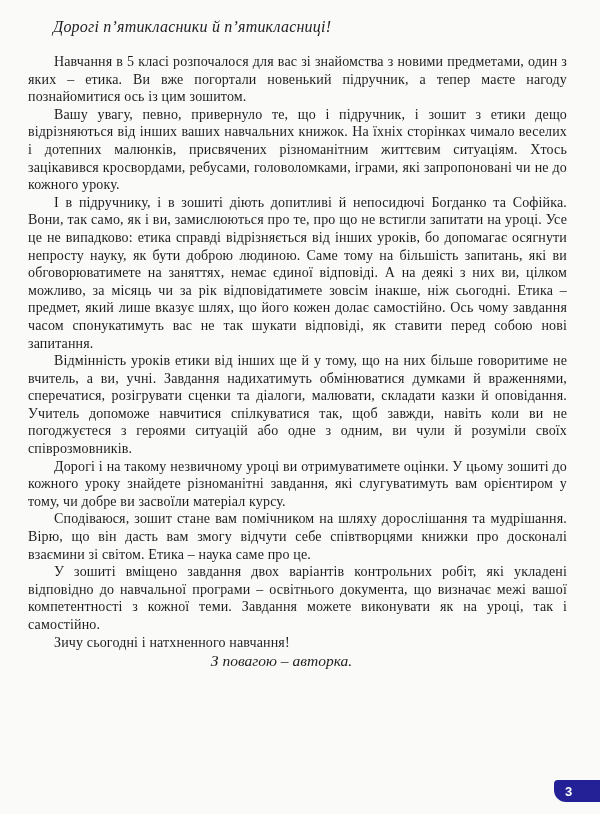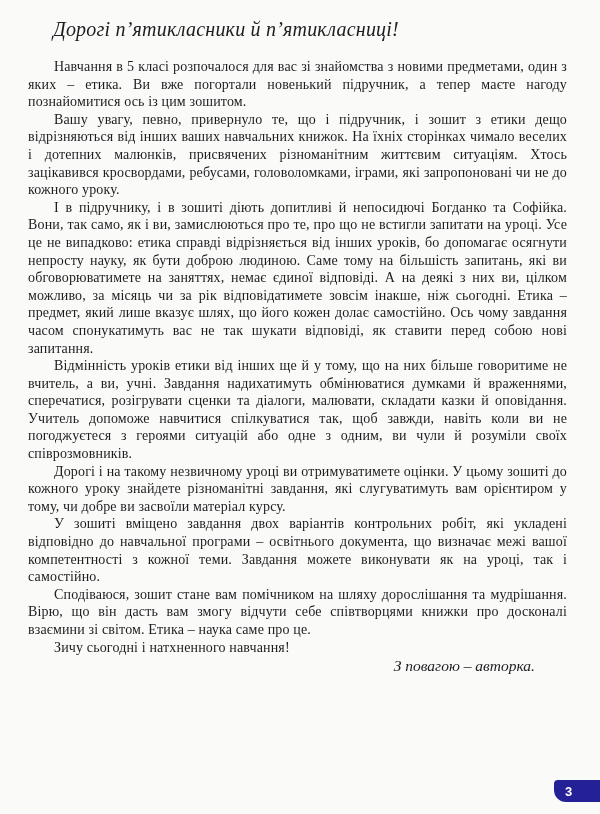--- a/index.html
+++ b/index.html
@@ -18,41 +18,41 @@
     overflow: hidden;
     box-sizing: border-box;
   }
   .text-block {
     position: absolute;
     top: 18px;
     left: 28px;
     right: 33px;
   }
   .heading {
-    font-size: 20px;
+    font-size: 16px;
     font-style: italic;
     font-weight: normal;
     letter-spacing: 0.2px;
     margin: 0 0 17px 0;
     padding-left: 25px;
   }
   .body-paragraph {
     margin: 0;
     font-size: 14px;
     line-height: 17.6px;
     letter-spacing: 0.15px;
     text-align: justify;
     text-indent: 26px;
   }
   .signature {
     margin: 1px 0 0 0;
     font-size: 15.5px;
     line-height: 17.6px;
     font-style: italic;
-    text-align: right;
+    text-align: center;
     padding-right: 32px;
   }
   .page-tab {
     position: absolute;
     right: 0;
     bottom: 12px;
     width: 46px;
     height: 22px;
     border-radius: 4px 0 0 12px;
     display: flex;
@@ -73,22 +73,22 @@
 
 <div class="page">
   <div class="text-block">
     <h1 class="heading">Дорогі п’ятикласники й п’ятикласниці!</h1>
 
     <p class="body-paragraph">Навчання в 5 класі розпочалося для вас зі знайомства з новими предметами, один з яких – етика. Ви вже погортали новенький підручник, а тепер маєте нагоду познайомитися ось із цим зошитом.</p>
     <p class="body-paragraph">Вашу увагу, певно, привернуло те, що і підручник, і зошит з етики дещо відрізняються від інших ваших навчальних книжок. На їхніх сторінках чимало веселих і дотепних малюнків, присвячених різноманітним життєвим ситуаціям. Хтось зацікавився кросвордами, ребусами, головоломками, іграми, які запропоновані чи не до кожного уроку.</p>
     <p class="body-paragraph">І в підручнику, і в зошиті діють допитливі й непосидючі Богданко та Софійка. Вони, так само, як і ви, замислюються про те, про що не встигли запитати на уроці. Усе це не випадково: етика справді відрізняється від інших уроків, бо допомагає осягнути непросту науку, як бути доброю людиною. Саме тому на більшість запитань, які ви обговорюватимете на заняттях, немає єдиної відповіді. А на деякі з них ви, цілком можливо, за місяць чи за рік відповідатимете зовсім інакше, ніж сьогодні. Етика – предмет, який лише вказує шлях, що його кожен долає самостійно. Ось чому завдання часом спонукатимуть вас не так шукати відповіді, як ставити перед собою нові запитання.</p>
     <p class="body-paragraph">Відмінність уроків етики від інших ще й у тому, що на них більше говоритиме не вчитель, а ви, учні. Завдання надихатимуть обмінюватися думками й враженнями, сперечатися, розігрувати сценки та діалоги, малювати, складати казки й оповідання. Учитель допоможе навчитися спілкуватися так, щоб завжди, навіть коли ви не погоджуєтеся з героями ситуацій або одне з одним, ви чули й розуміли своїх співрозмовників.</p>
     <p class="body-paragraph">Дорогі і на такому незвичному уроці ви отримуватимете оцінки. У цьому зошиті до кожного уроку знайдете різноманітні завдання, які слугуватимуть вам орієнтиром у тому, чи добре ви засвоїли матеріал курсу.</p>
+    <p class="body-paragraph">Сподіваюся, зошит стане вам помічником на шляху дорослішання та мудрішання. Вірю, що він дасть вам змогу відчути себе співтворцями книжки про досконалі взаємини зі світом. Етика – наука саме про це.</p>
     <p class="body-paragraph">У зошиті вміщено завдання двох варіантів контрольних робіт, які укладені відповідно до навчальної програми – освітнього документа, що визначає межі вашої компетентності з кожної теми. Завдання можете виконувати як на уроці, так і самостійно.</p>
-    <p class="body-paragraph">Сподіваюся, зошит стане вам помічником на шляху дорослішання та мудрішання. Вірю, що він дасть вам змогу відчути себе співтворцями книжки про досконалі взаємини зі світом. Етика – наука саме про це.</p>
     <p class="body-paragraph">Зичу сьогодні і натхненного навчання!</p>
 
     <p class="signature">З повагою – авторка.</p>
   </div>
 
   <div class="page-tab" title="3" style="background: rgb(35, 33, 149);">
     <span class="num">3</span>
   </div>
 </div>
 

